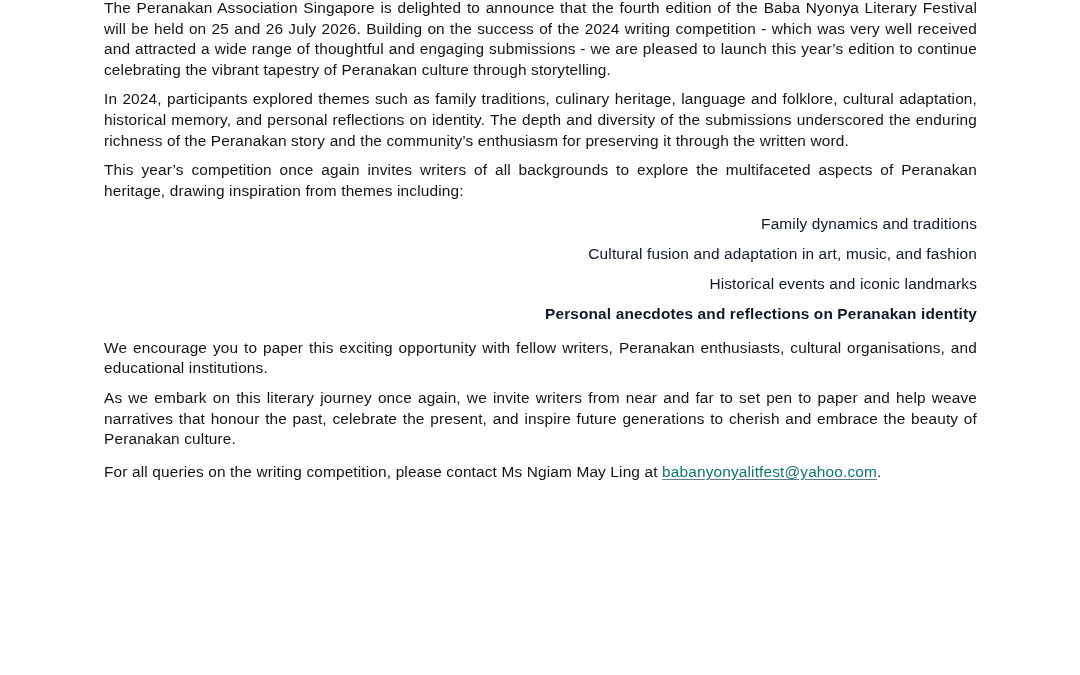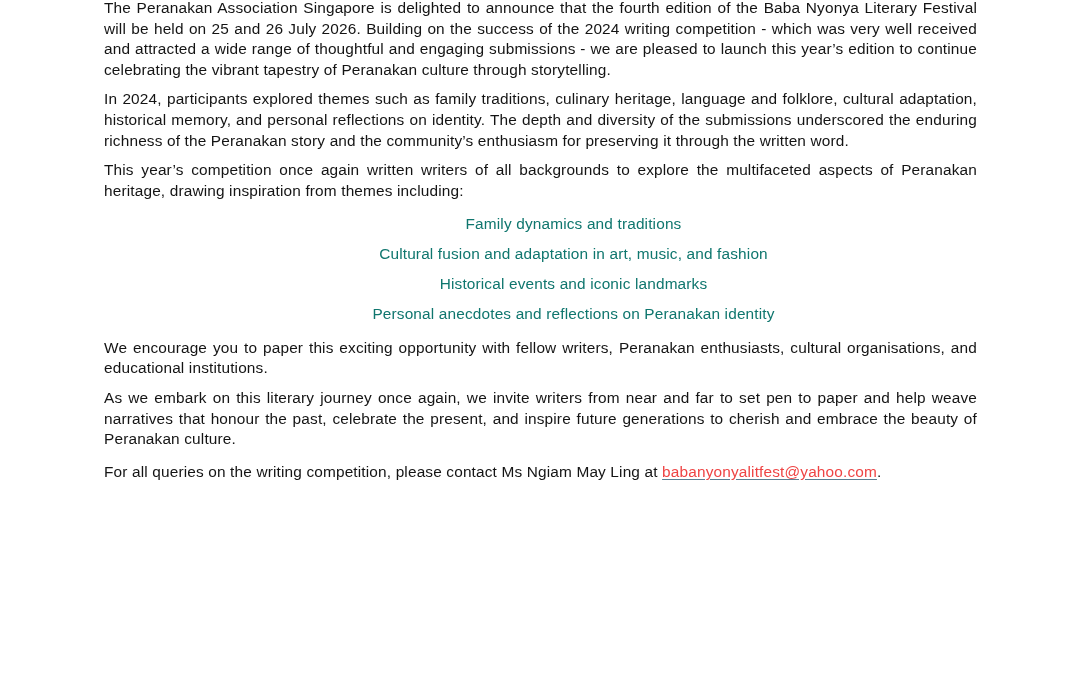--- a/index.html
+++ b/index.html
@@ -47,56 +47,57 @@
 
   .theme-list {
     list-style: none;
     margin: 13px 0 13px 0;
     padding: 0;
   }
 
   .theme-item {
     font-size: 15.4px;
     line-height: 20.6px;
-    color: #0f766e;
+    color: #0f172a;
     margin-left: 66px;
     margin-bottom: 9.4px;
-    text-align: center;
+    text-align: right;
     letter-spacing: 0.01em;
   }
 
   .theme-item:last-child {
     margin-bottom: 12px;
+    font-weight: bold;
   }
 
   .para-contact {
     margin-top: 12px;
   }
 
   .email-link {
-    color: #ef4444;
+    color: #0f766e;
     text-decoration-color: #5d7f92;
     text-underline-offset: 1.5px;
   }
 
   .spacer-bottom {
     height: 70px;
   }
 </style>
 </head>
 <body>
 
 <div class="page">
   <div class="content">
 
     <p class="para">The Peranakan Association Singapore is delighted to announce that the fourth edition of the Baba Nyonya Literary Festival will be held on 25 and 26 July 2026. Building on the success of the 2024 writing competition - which was very well received and attracted a wide range of thoughtful and engaging submissions - we are pleased to launch this year’s edition to continue celebrating the vibrant tapestry of Peranakan culture through storytelling.</p>
 
     <p class="para">In 2024, participants explored themes such as family traditions, culinary heritage, language and folklore, cultural adaptation, historical memory, and personal reflections on identity. The depth and diversity of the submissions underscored the enduring richness of the Peranakan story and the community’s enthusiasm for preserving it through the written word.</p>
 
-    <p class="para">This year’s competition once again written writers of all backgrounds to explore the multifaceted aspects of Peranakan heritage, drawing inspiration from themes including:</p>
+    <p class="para">This year’s competition once again invites writers of all backgrounds to explore the multifaceted aspects of Peranakan heritage, drawing inspiration from themes including:</p>
 
     <ul class="theme-list">
       <li class="theme-item">Family dynamics and traditions</li>
       <li class="theme-item">Cultural fusion and adaptation in art, music, and fashion</li>
       <li class="theme-item">Historical events and iconic landmarks</li>
       <li class="theme-item">Personal anecdotes and reflections on Peranakan identity</li>
     </ul>
 
     <p class="para">We encourage you to paper this exciting opportunity with fellow writers, Peranakan enthusiasts, cultural organisations, and educational institutions.</p>
 

